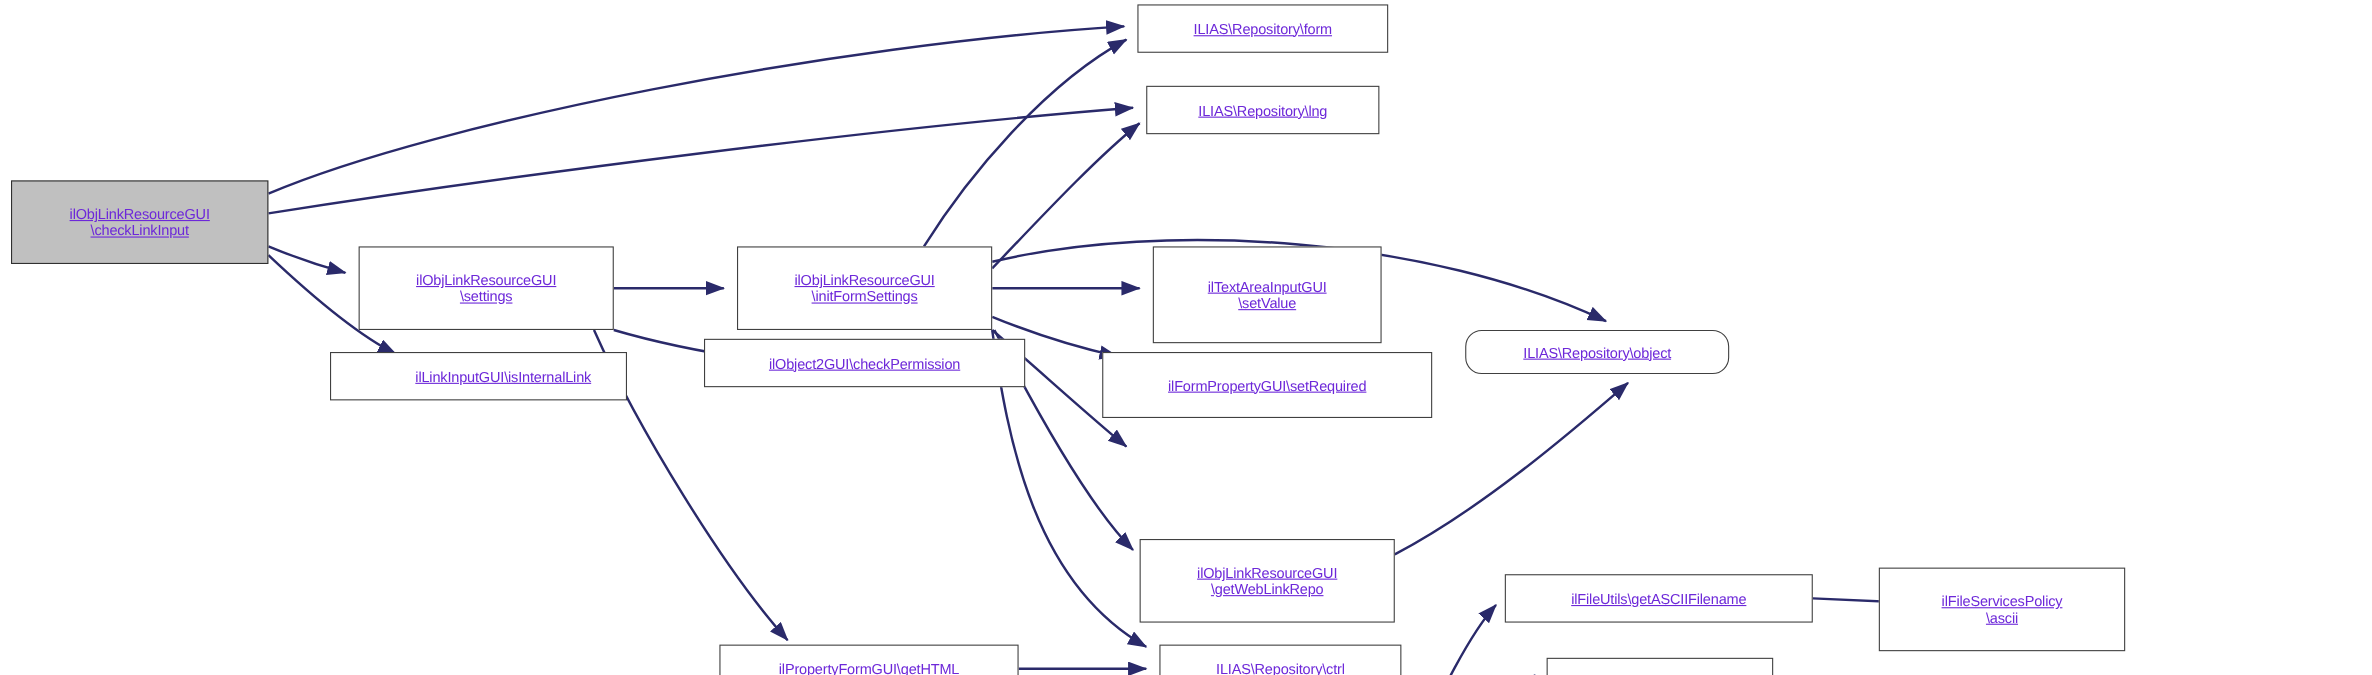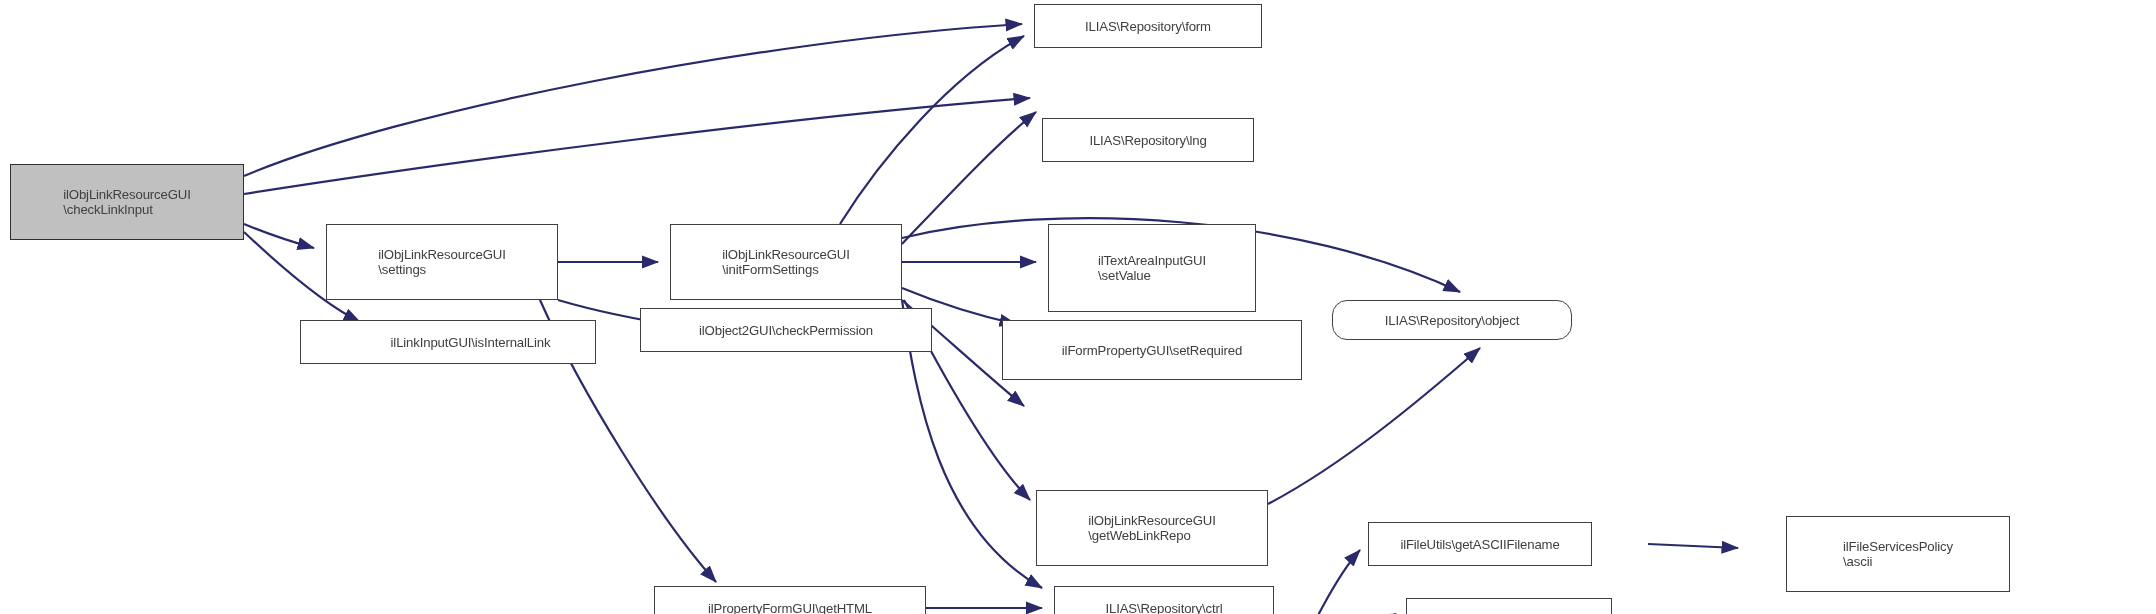--- a/index.html
+++ b/index.html
@@ -21,30 +21,31 @@
     top: 0;
     width: 2156px;
     height: 614px;
     pointer-events: none;
   }
   .node {
     position: absolute;
     box-sizing: border-box;
     border: 1px solid #404040;
     background: #ffffff;
-    color: #404040;
+    color: #6d28d9;
     display: flex;
     align-items: center;
     justify-content: center;
-    text-align: left;
+    text-align: center;
     font-size: 13.2px;
     line-height: 15px;
     letter-spacing: -0.15px;
     white-space: pre-line;
     padding: 0 3px;
+    text-decoration: underline;
   }
   .node.root {
     background: #c0c0c0;
     border-color: #303030;
   }
 </style>
 </head>
 <body>
 
 <div id="canvas">
@@ -83,32 +84,32 @@
         <path d="M1650.0,772.0 L1704.0,772.0" marker-end="url(#arrow)" stroke="#2a2a6a" stroke-width="2.2" fill="none"></path>
         <path d="M1982.0,772.0 L2030.0,772.0" marker-end="url(#arrow)" stroke="#2a2a6a" stroke-width="2.2" fill="none"></path>
         <path d="M2362.0,754.0 C2410.0,736.0 2444.0,722.0 2468.0,716.0" marker-end="url(#arrow)" stroke="#2a2a6a" stroke-width="2.2" fill="none"></path>
         <path d="M2362.0,796.0 C2384.0,808.0 2400.0,818.0 2416.0,824.0" marker-end="url(#arrow)" stroke="#2a2a6a" stroke-width="2.2" fill="none"></path>
         <path d="M2748.0,834.0 L2800.0,834.0" marker-end="url(#arrow)" stroke="#2a2a6a" stroke-width="2.2" fill="none"></path>
       </g>
   </svg>
 <div class="node root" style="left: 10px; top: 164px; width: 234px; height: 76px;">ilObjLinkResourceGUI
 \checkLinkInput</div>
     <div class="node" style="left: 1034px; top: 4px; width: 228px; height: 44px;">ILIAS\Repository\form</div>
-    <div class="node" style="left: 1042px; top: 78px; width: 212px; height: 44px; margin-top: 40px;">ILIAS\Repository\lng</div>
+    <div class="node" style="left: 1042px; top: 78px; width: 212px; height: 44px;">ILIAS\Repository\lng</div>
     <div class="node" style="left: 326px; top: 224px; width: 232px; height: 76px;">ilObjLinkResourceGUI
 \settings</div>
     <div class="node" style="left: 670px; top: 224px; width: 232px; height: 76px;">ilObjLinkResourceGUI
 \initFormSettings</div>
     <div class="node" style="left: 1048px; top: 224px; width: 208px; height: 88px;">ilTextAreaInputGUI
 \setValue</div>
-    <div class="node" style="left: 300px; top: 320px; width: 296px; height: 44px; padding-left: 48px;">ilLinkInputGUI\isInternalLink</div>
+    <div class="node" style="left: 300px; top: 320px; width: 270px; height: 44px; padding-left: 48px;">ilLinkInputGUI\isInternalLink</div>
     <div class="node" style="left: 640px; top: 308px; width: 292px; height: 44px;">ilObject2GUI\checkPermission</div>
     <div class="node" style="left: 1002px; top: 320px; width: 300px; height: 60px;">ilFormPropertyGUI\setRequired</div>
     <div class="node" style="left: 1332px; top: 300px; width: 240px; height: 40px; border-radius: 15px;">ILIAS\Repository\object</div>
     <div class="node" style="left: 1036px; top: 490px; width: 232px; height: 76px;">ilObjLinkResourceGUI
 \getWebLinkRepo</div>
     <div class="node" style="left: 654px; top: 586px; width: 272px; height: 44px;">ilPropertyFormGUI\getHTML</div>
     <div class="node" style="left: 1054px; top: 586px; width: 220px; height: 44px;">ILIAS\Repository\ctrl</div>
-    <div class="node" style="left: 1368px; top: 522px; width: 224px; height: 44px;">ilFileUtils\getASCIIFilename</div>
+    <div class="node" style="left: 1368px; top: 522px; width: 280px; height: 44px;">ilFileUtils\getASCIIFilename</div>
     <div class="node" style="left: 1406px; top: 598px; width: 206px; height: 44px;">ilFileUtils\getDataDir</div>
-    <div class="node" style="left: 1786px; top: 516px; width: 224px; height: 76px;">ilFileServicesPolicy
+    <div class="node" style="left: 1708px; top: 516px; width: 224px; height: 76px;">ilFileServicesPolicy
 \ascii</div>
   </div>
 
 </body></html>

